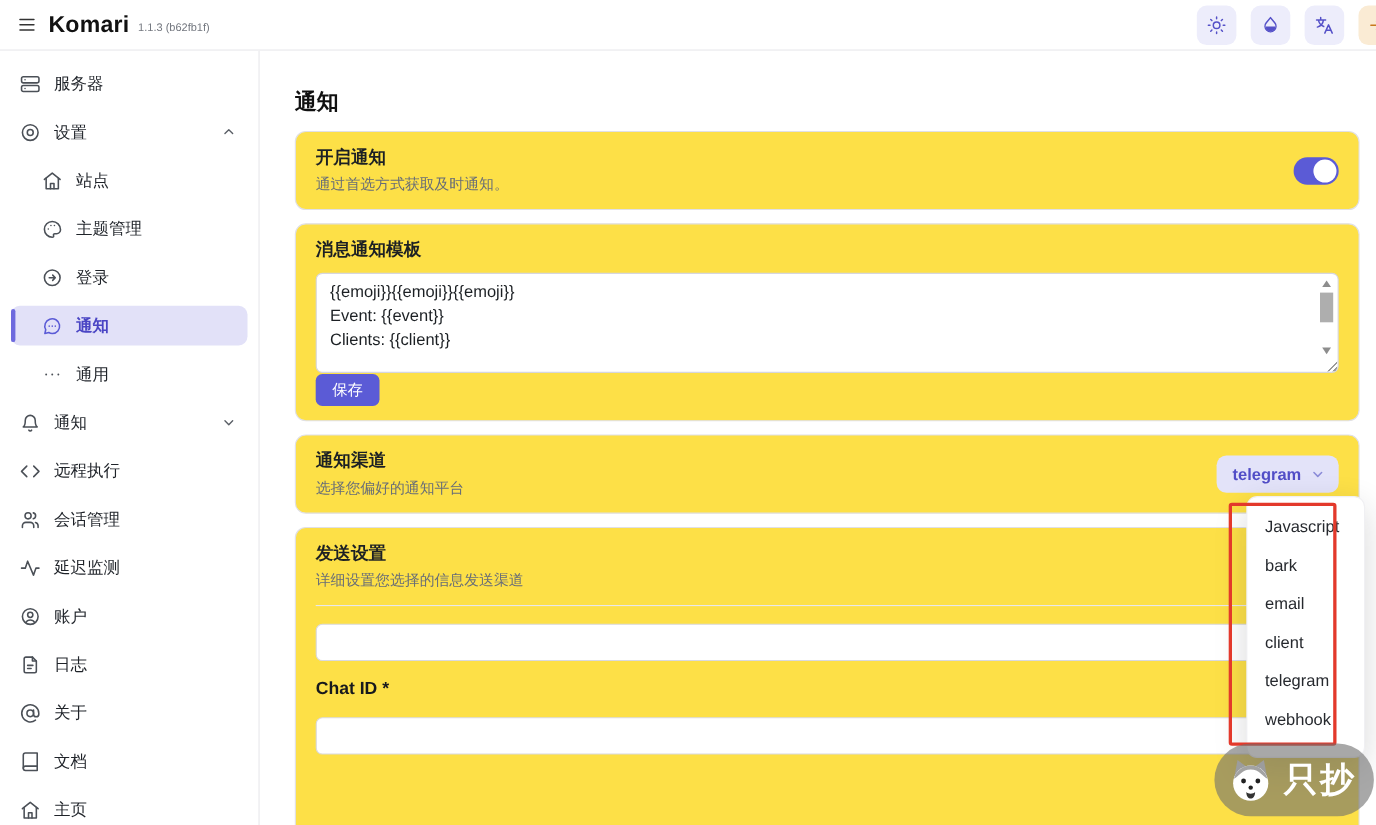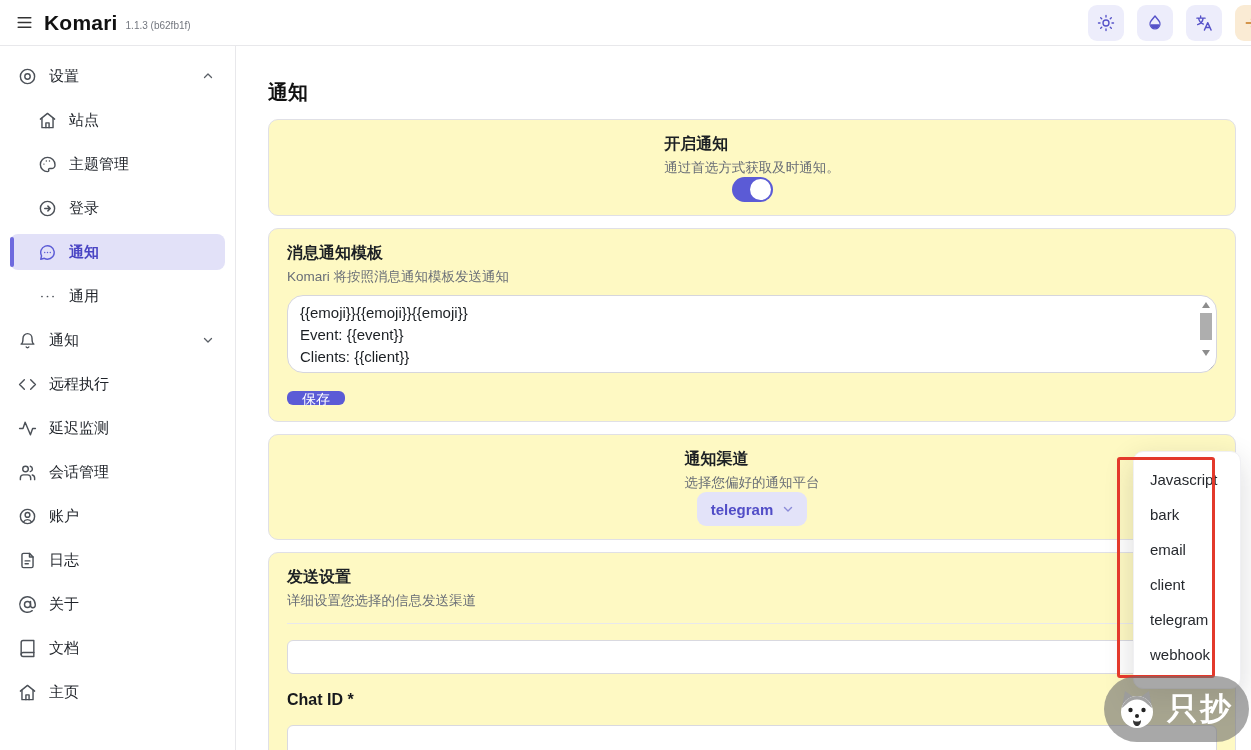--- a/index.html
+++ b/index.html
@@ -32,49 +32,49 @@
   .sb-item.active { background:#e2e1f8; color:#4a45c4; font-weight:700; }
   .sb-item.active .ic { color:#5b5bd6; }
   .sb-item.active::before { content:""; position:absolute; left:0; top:3px; bottom:3px;
     width:4px; border-radius:3px; background:#6e6ade; }
   .sb-chev { margin-left:auto; margin-right:10px; color:#5a5f66; }
   .sb-chev svg { width:14px; height:14px; }
 
   
   .main { flex:1; padding:33px 15px 0 32px; overflow:hidden; }
   .page-title { font-size:20px; font-weight:700; color:#111; margin-bottom:13px; }
-  .card { background:#fef9c3; border:1px solid #e0e0e6; border-radius:10px;
-    padding:13px 18px; margin-bottom:12px;flex-direction:column; }
+  .card { background:#fde047; border:1px solid #e0e0e6; border-radius:10px;
+    padding:13px 18px; margin-bottom:12px; }
   .card-title { font-size:16px; font-weight:700; color:#1c2024; line-height:22px; }
   .card-desc { font-size:13.5px; color:#696e77; line-height:18px; margin-top:4px; }
   .row { display:flex; align-items:center; justify-content:space-between; }
 
   
   .toggle { width:41px; height:25px; border-radius:999px; background:#5b5bd6;
     position:relative; cursor:pointer; flex:none; }
   .toggle .knob { position:absolute; top:2px; right:2px; width:21px; height:21px;
     border-radius:50%; background:#fff; }
 
   
-  .ta { margin-top:9px; height:78px; border:1px solid #d6d6dd; border-radius:16px;
+  .ta { margin-top:9px; height:91px; border:1px solid #d6d6dd; border-radius:6px;
     position:relative; overflow:hidden; background:#fff; cursor:text; }
   .ta-text { padding:6px 26px 6px 12px; font-size:15px; line-height:22px;
     color:#1c2024; white-space:pre-line; }
   .ta-sb { position:absolute; top:2px; right:2px; bottom:2px; width:15px; }
   .ta-up { position:absolute; top:4px; left:3px; width:0; height:0;
     border-left:4.5px solid transparent; border-right:4.5px solid transparent; border-bottom:6px solid #8d8d8d; }
   .ta-thumb { position:absolute; top:15px; left:1px; width:12px; height:27px; background:#aeaeae; }
   .ta-down { position:absolute; bottom:14px; left:3px; width:0; height:0;
     border-left:4.5px solid transparent; border-right:4.5px solid transparent; border-top:6px solid #8d8d8d; }
   .ta-grip { position:absolute; right:0; bottom:0; width:11px; height:11px;
     background:repeating-linear-gradient(-45deg, transparent 0 2px, #9a9a9a 2px 3.5px);
     clip-path:polygon(100% 0, 100% 100%, 0 100%); }
 
-  .btn-save { margin-top:18px; display:inline-block; background:#5b5bd6; color:#fff;
-    border:none; border-radius:6px; height:14px; padding:0 15px; font-size:14px;
+  .btn-save { margin-top:1px; display:inline-block; background:#5b5bd6; color:#fff;
+    border:none; border-radius:6px; height:29px; padding:0 15px; font-size:14px;
     font-family:inherit; cursor:pointer; }
 
   
   .trigger { height:34px; padding:0 12px 0 14px; border-radius:9px; background:#e3e3f9;
     color:#514dc7; font-weight:700; font-size:15px; display:flex; align-items:center;
     gap:8px; cursor:pointer; border:none; font-family:inherit; }
   .trigger svg { width:14px; height:14px; stroke:#8b8bd8; }
 
   
   .dropdown { position:absolute; left:1133px; top:451px; width:108px; height:238px;
@@ -136,20 +136,28 @@
       </svg>
     </div>
   </div>
 </header>
 
 <div class="shell">
 
   <nav class="sidebar">
     <div class="sb-item">
       <svg class="ic" viewBox="0 0 24 24">
+          <rect x="2" y="3.5" width="20" height="7" rx="2"></rect>
+          <rect x="2" y="13.5" width="20" height="7" rx="2"></rect>
+          <path d="M6 7h.01M6 17h.01"></path>
+        </svg>
+      <span>服务器</span>
+    </div>
+    <div class="sb-item">
+      <svg class="ic" viewBox="0 0 24 24">
           <circle cx="12" cy="12" r="9"></circle>
           <circle cx="12" cy="12" r="3.4"></circle>
         </svg>
       <span>设置</span>
       <span class="sb-chev">
           <svg viewBox="0 0 24 24" fill="none" stroke="currentColor" stroke-width="2.2" stroke-linecap="round" stroke-linejoin="round">
             <path d="m6 14.5 6-6 6 6"></path>
           </svg>
         </span>
     </div>
@@ -203,31 +211,31 @@
         </span>
     </div>
     <div class="sb-item">
       <svg class="ic" viewBox="0 0 24 24">
           <path d="m16 18 6-6-6-6M8 6l-6 6 6 6"></path>
         </svg>
       <span>远程执行</span>
     </div>
     <div class="sb-item">
       <svg class="ic" viewBox="0 0 24 24">
-          <path d="M22 12h-3.5l-2.8 8L9 4l-2.7 8H2"></path>
-        </svg>
-      <span>延迟监测</span>
-    </div>
-    <div class="sb-item">
-      <svg class="ic" viewBox="0 0 24 24">
           <path d="M16 21v-2a4 4 0 0 0-4-4H7a4 4 0 0 0-4 4v2"></path>
           <circle cx="9.5" cy="7.5" r="3.5"></circle>
           <path d="M21 21v-2a4 4 0 0 0-3-3.9M15.5 4.1a3.5 3.5 0 0 1 0 6.8"></path>
         </svg>
       <span>会话管理</span>
+    </div>
+    <div class="sb-item">
+      <svg class="ic" viewBox="0 0 24 24">
+          <path d="M22 12h-3.5l-2.8 8L9 4l-2.7 8H2"></path>
+        </svg>
+      <span>延迟监测</span>
     </div>
     <div class="sb-item">
       <svg class="ic" viewBox="0 0 24 24">
           <circle cx="12" cy="12" r="9"></circle>
           <circle cx="12" cy="10" r="3"></circle>
           <path d="M6.8 19a6 6 0 0 1 10.4 0"></path>
         </svg>
       <span>账户</span>
     </div>
     <div class="sb-item">
@@ -269,21 +277,20 @@
         <div class="card-title">开启通知</div>
         <div class="card-desc">通过首选方式获取及时通知。</div>
       </div>
       <div class="toggle">
         <div class="knob"></div>
       </div>
     </section>
 
     <section class="card">
       <div class="card-title">消息通知模板</div>
-      <div class="card-desc">Komari 将按照消息通知模板发送通知</div>
       <div class="ta">
         <div class="ta-text">{{emoji}}{{emoji}}{{emoji}}
 Event: {{event}}
 Clients: {{client}}</div>
         <div class="ta-sb">
           <div class="ta-up"></div>
           <div class="ta-thumb"></div>
           <div class="ta-down"></div>
         </div>
         <div class="ta-grip"></div>

